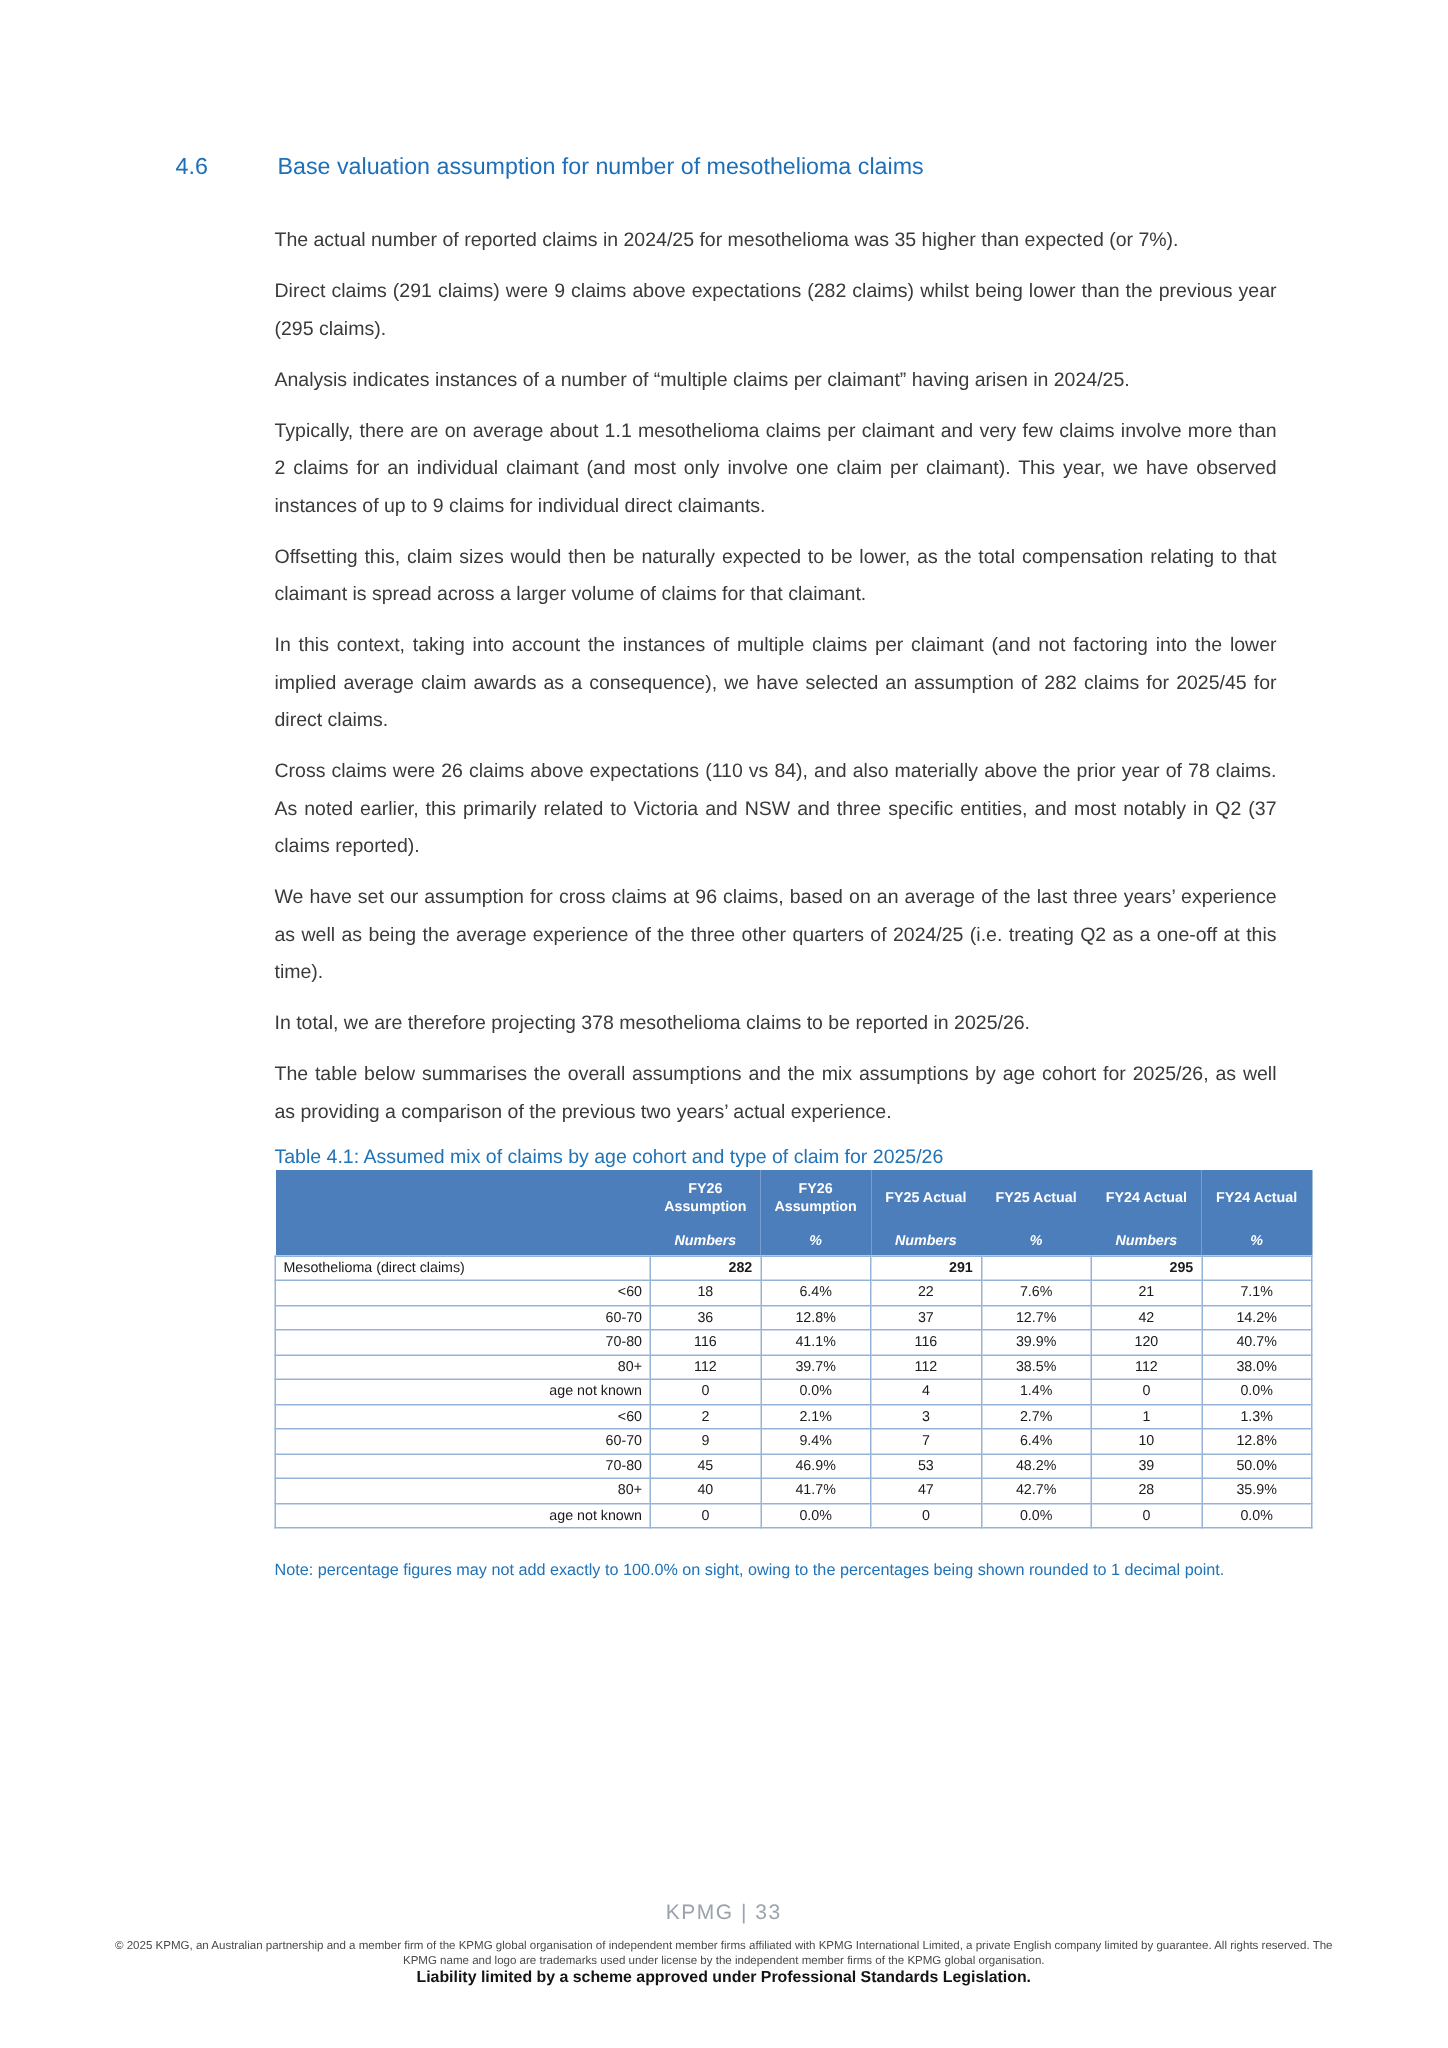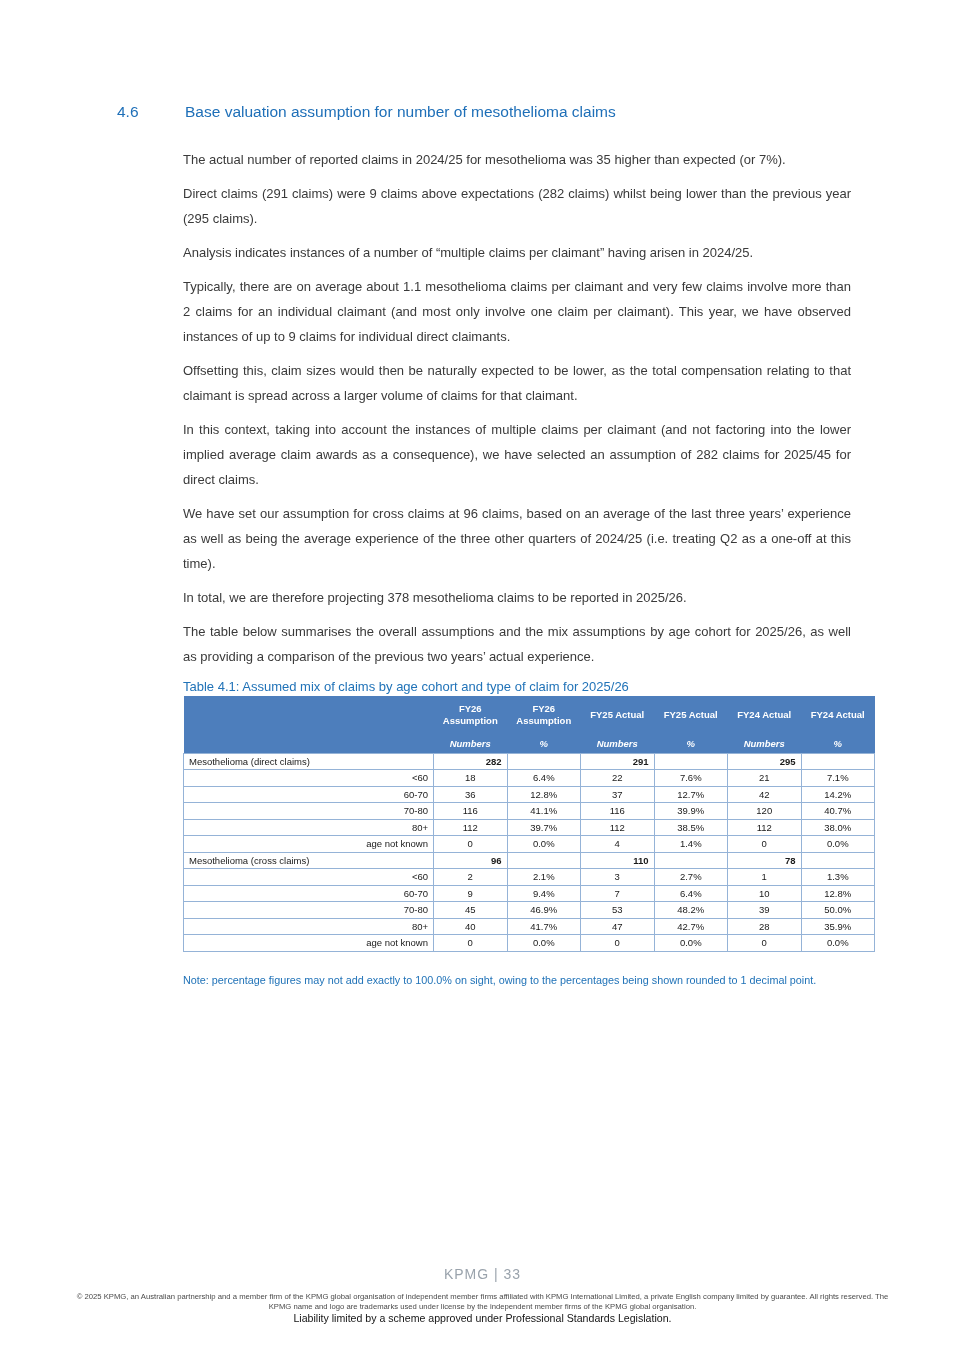--- a/index.html
+++ b/index.html
@@ -68,41 +68,42 @@
   .page-num {
     position:absolute; top:1266px; left:0; width:100%;
     text-align:center; font-size:14px; color:#9aa3ac; letter-spacing:1px;
   }
   .copyright {
     position:absolute; top:1292px; left:75px; right:75px;
     text-align:center; font-size:7.7px; line-height:9.8px; color:#4a4a4a;
   }
   .liability {
     position:absolute; top:1312px; left:0; width:100%;
-    text-align:center; font-size:10.6px; color:#141414;
+    text-align:center; font-size:10.6px; color:#141414;font-weight:bold;
   }
 </style>
 </head>
 <body>
 
 <div class="page">
 
   <div class="heading">
     <span class="num">4.6</span>
     <span class="ttl">Base valuation assumption for number of mesothelioma claims</span>
   </div>
 
   <div class="content">
     <div id="paragraphs">
         <p>The actual number of reported claims in 2024/25 for mesothelioma was 35 higher than expected (or 7%).</p>
         <p>Direct claims (291 claims) were 9 claims above expectations (282 claims) whilst being lower than the previous year (295 claims).</p>
         <p>Analysis indicates instances of a number of “multiple claims per claimant” having arisen in 2024/25.</p>
         <p>Typically, there are on average about 1.1 mesothelioma claims per claimant and very few claims involve more than 2 claims for an individual claimant (and most only involve one claim per claimant). This year, we have observed instances of up to 9 claims for individual direct claimants.</p>
         <p>Offsetting this, claim sizes would then be naturally expected to be lower, as the total compensation relating to that claimant is spread across a larger volume of claims for that claimant.</p>
         <p>In this context, taking into account the instances of multiple claims per claimant (and not factoring into the lower implied average claim awards as a consequence), we have selected an assumption of 282 claims for 2025/45 for direct claims.</p>
+        <p>Cross claims were 26 claims above expectations (110 vs 84), and also materially above the prior year of 78 claims. As noted earlier, this primarily related to Victoria and NSW and three specific entities, and most notably in Q2 (37 claims reported).</p>
         <p>We have set our assumption for cross claims at 96 claims, based on an average of the last three years’ experience as well as being the average experience of the three other quarters of 2024/25 (i.e. treating Q2 as a one-off at this time).</p>
         <p>In total, we are therefore projecting 378 mesothelioma claims to be reported in 2025/26.</p>
         <p>The table below summarises the overall assumptions and the mix assumptions by age cohort for 2025/26, as well as providing a comparison of the previous two years’ actual experience.</p>
       </div>
 
     <div class="table-caption">Table 4.1: Assumed mix of claims by age cohort and type of claim for 2025/26</div>
 
     <table class="claims">
       <colgroup>
         <col class="c-label">
@@ -181,29 +182,20 @@
           </tr>
           <tr class="cohort">
             <td class="label">age not known</td>
             <td class="num">0</td>
             <td class="num">0.0%</td>
             <td class="num">4</td>
             <td class="num">1.4%</td>
             <td class="num">0</td>
             <td class="num">0.0%</td>
           </tr>
-          <tr class="category">
-            <td class="label">Mesothelioma (cross claims)</td>
-            <td class="total">96</td>
-            <td class="num"></td>
-            <td class="total">110</td>
-            <td class="num"></td>
-            <td class="total">78</td>
-            <td class="num"></td>
-          </tr>
           <tr class="cohort">
             <td class="label">&lt;60</td>
             <td class="num">2</td>
             <td class="num">2.1%</td>
             <td class="num">3</td>
             <td class="num">2.7%</td>
             <td class="num">1</td>
             <td class="num">1.3%</td>
           </tr>
           <tr class="cohort">

